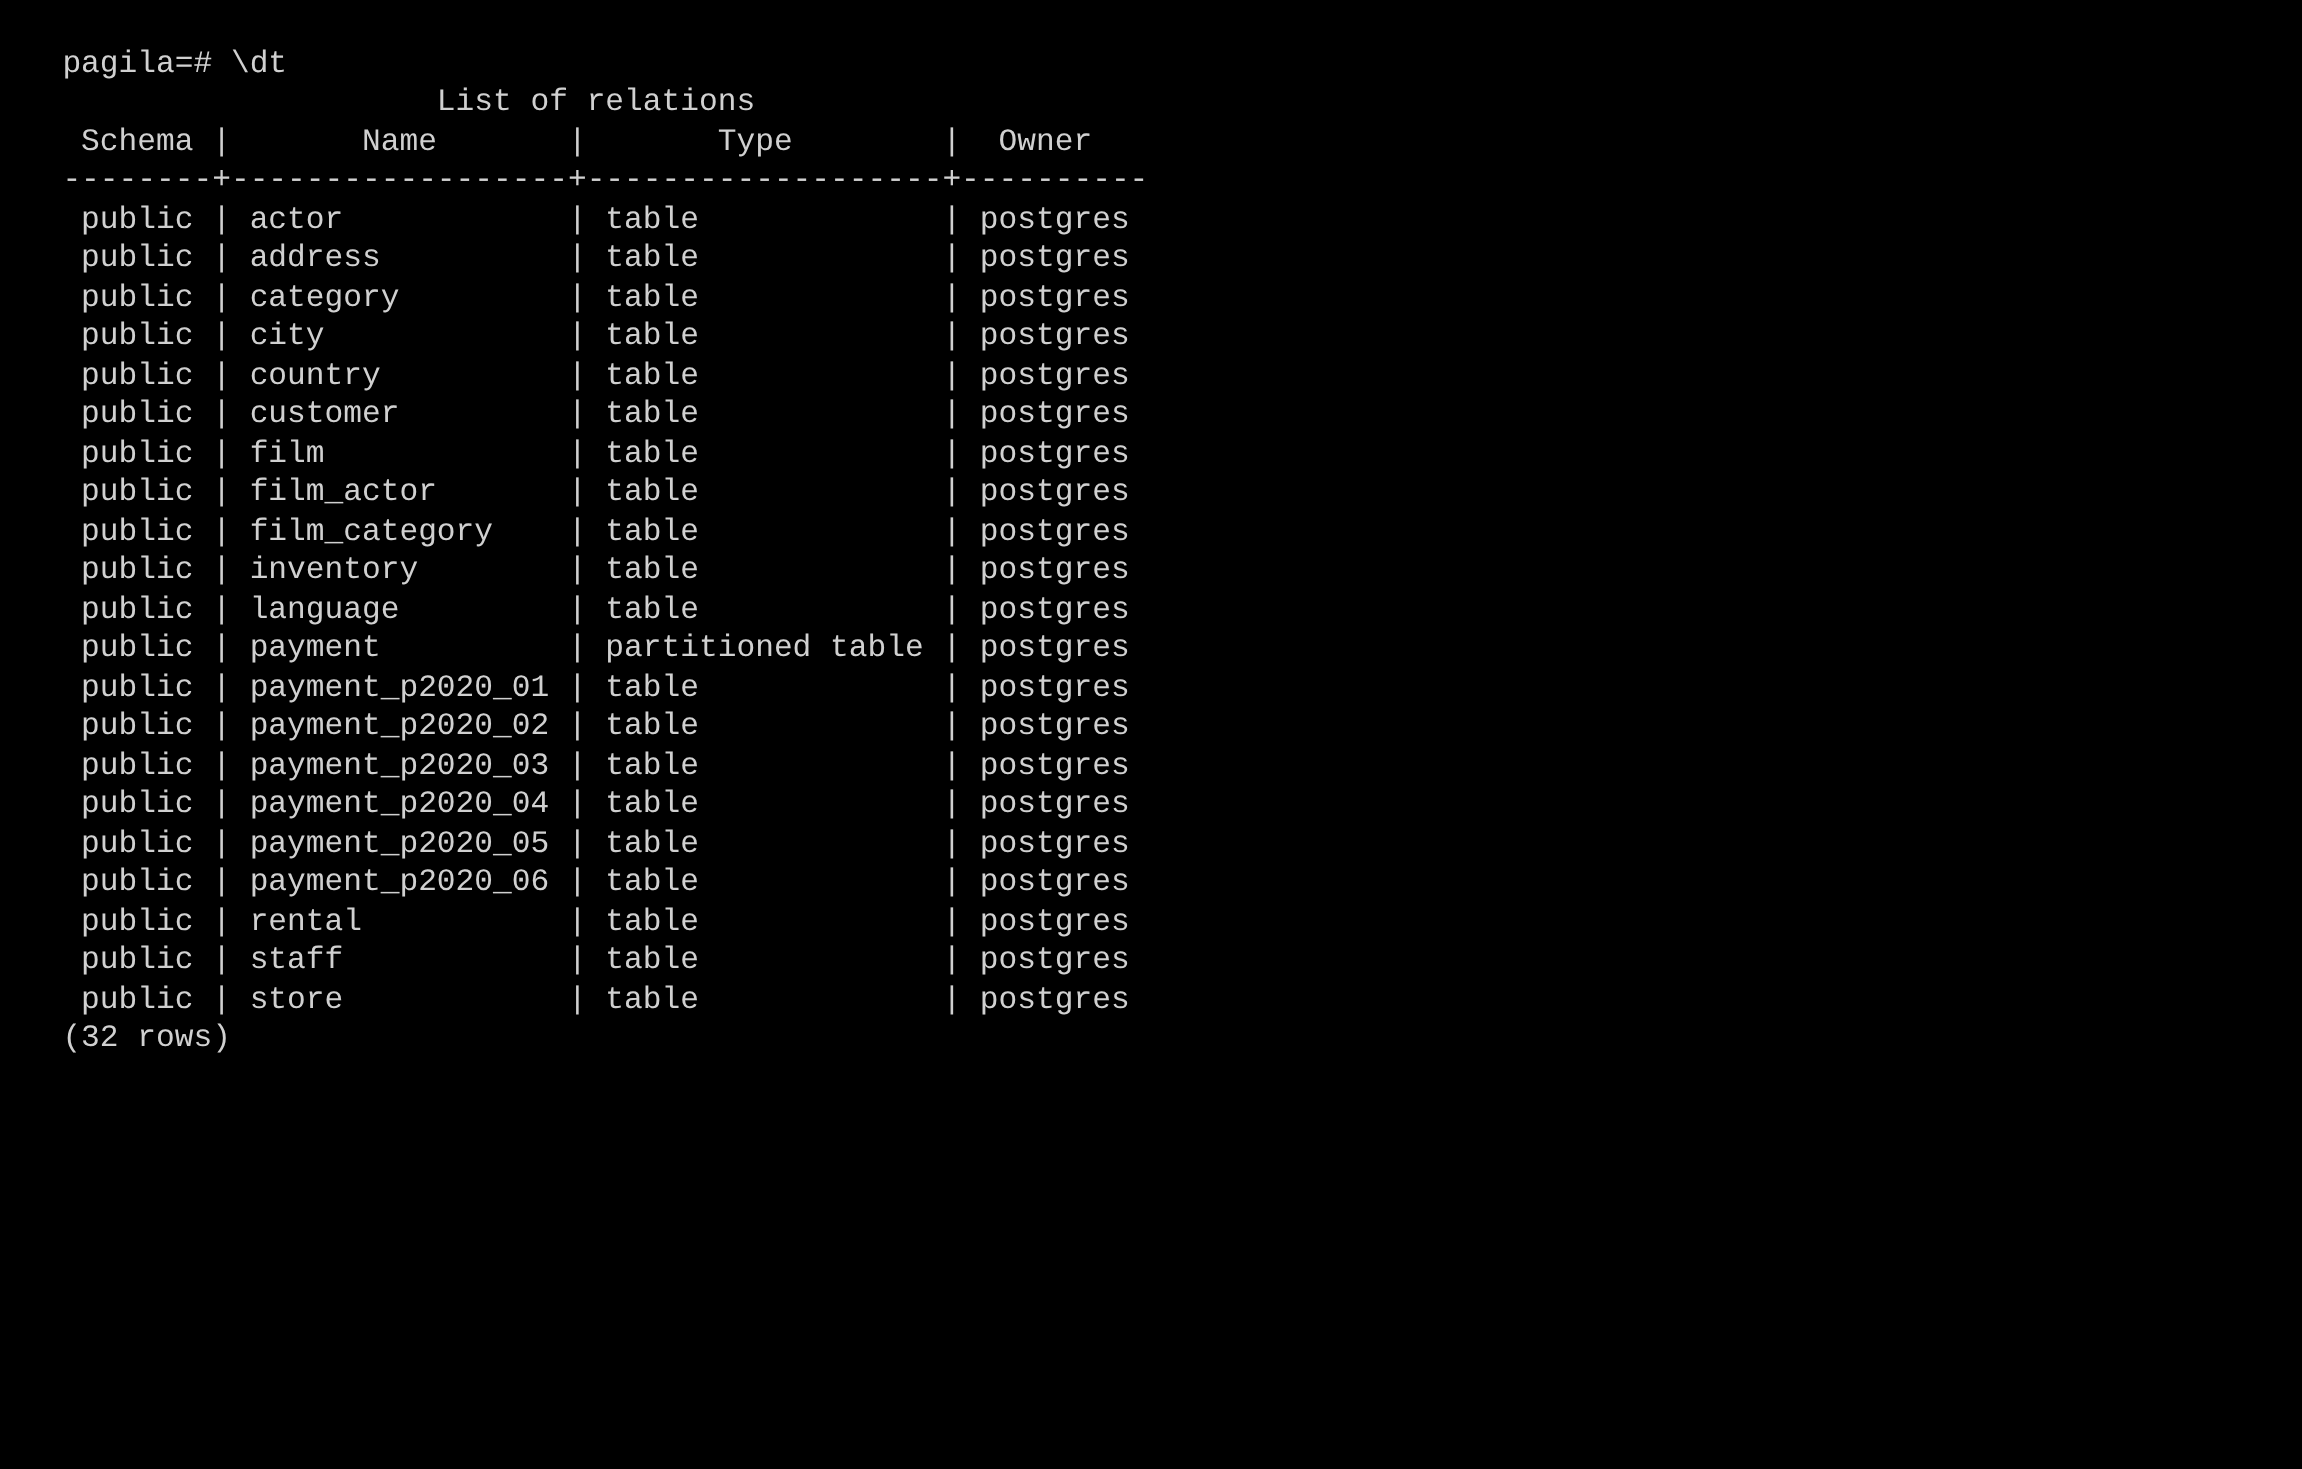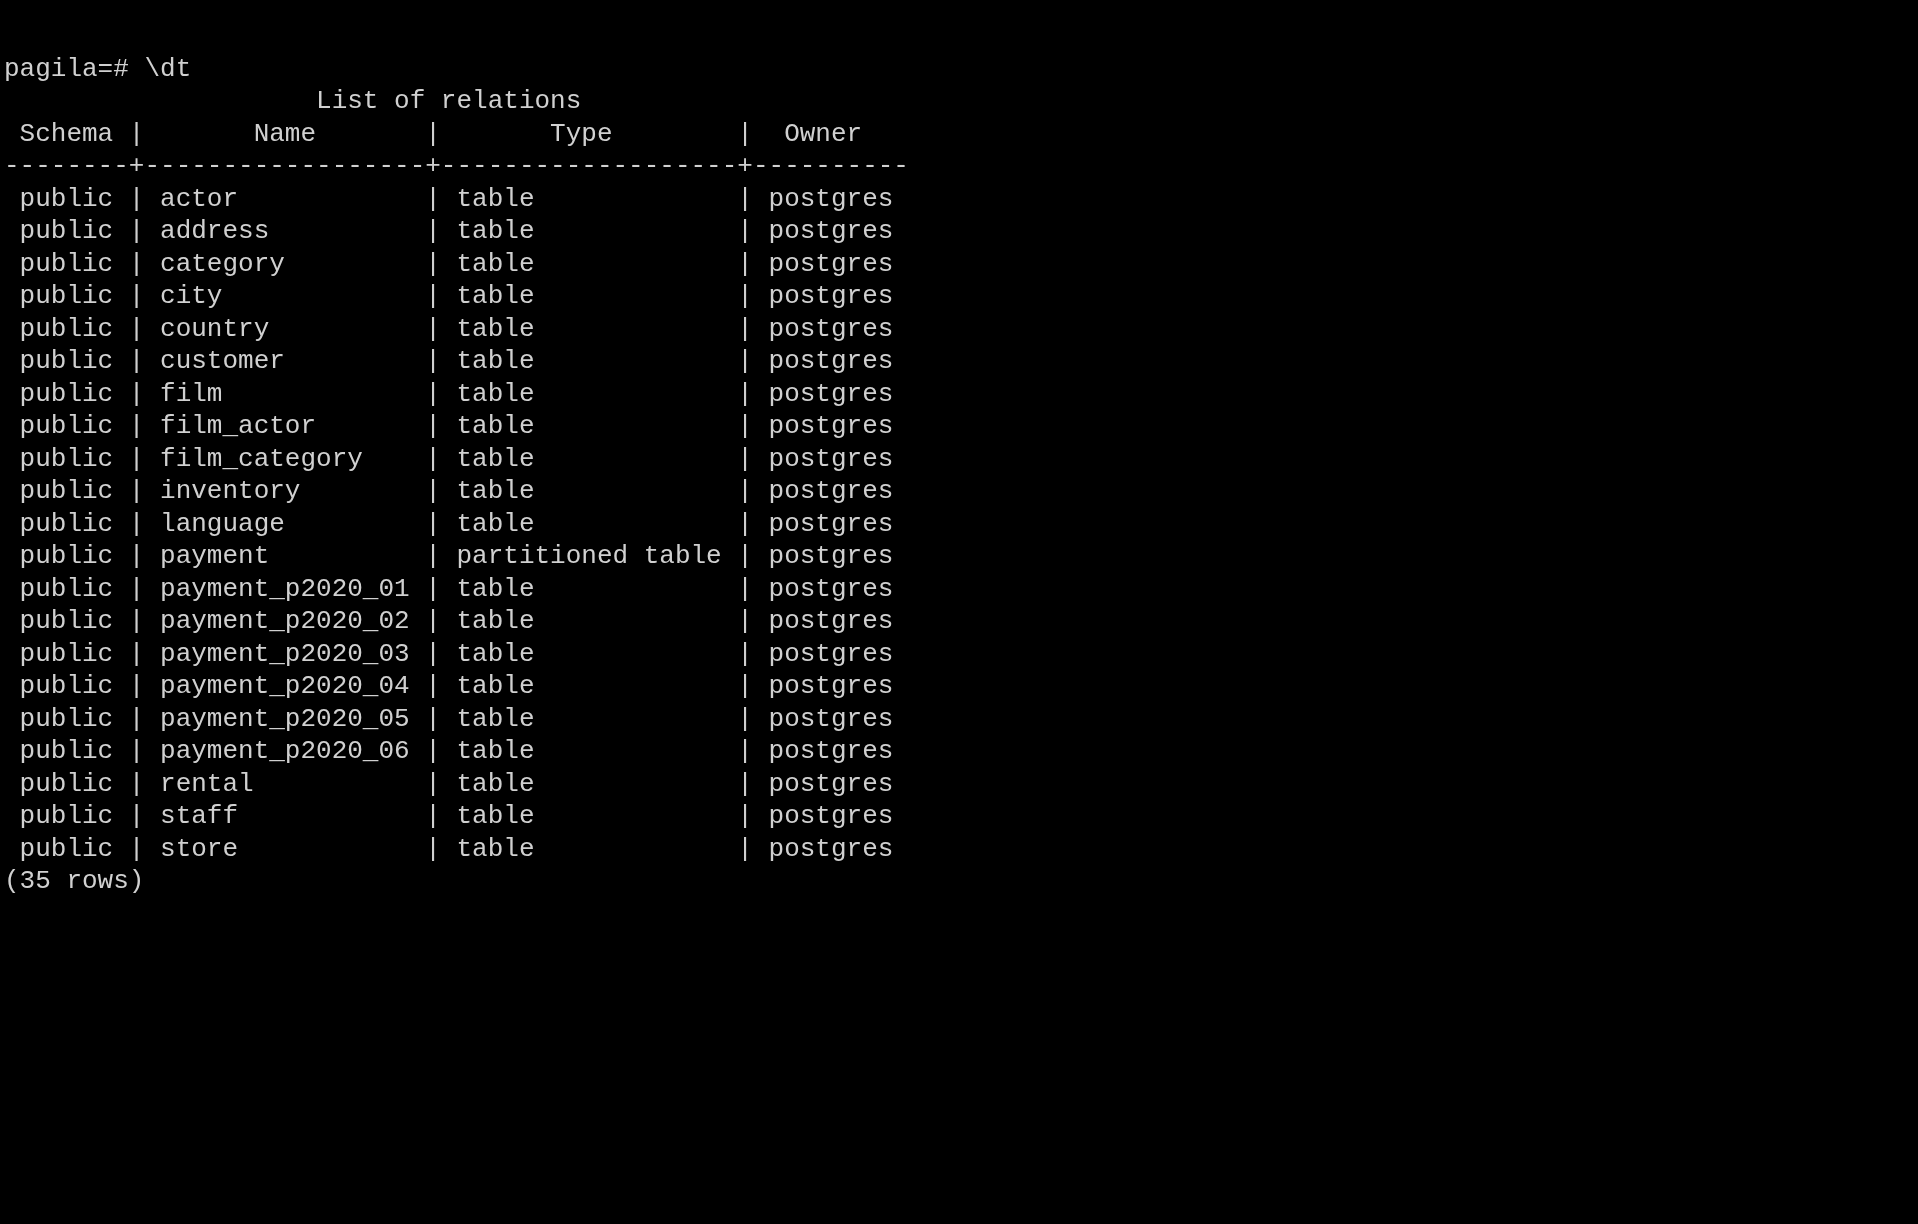--- a/index.html
+++ b/index.html
@@ -9,21 +9,22 @@
       color: #d0d0d0;
       font-family: "Courier New", Courier, monospace;
       font-size: 26px;
       line-height: 1.25;
       width: 1918px;
       height: 1224px;
       overflow: hidden;
     }
     .terminal {
       white-space: pre;
-      padding: 20px 0 0 4px;
+      padding: 4px 0 0 4px;
+      margin-left: 48px;
     }
   </style>
 </head>
 <body>
 
 <div class="terminal">
 <span><span>pagila=# </span><span>\dt</span></span>
 <span>                    List of relations                     </span>
 <span> Schema |       Name       |       Type        |  Owner   </span>
 <span>--------+------------------+-------------------+----------</span>
@@ -41,14 +42,14 @@
  public | payment          | partitioned table | postgres 
  public | payment_p2020_01 | table             | postgres 
  public | payment_p2020_02 | table             | postgres 
  public | payment_p2020_03 | table             | postgres 
  public | payment_p2020_04 | table             | postgres 
  public | payment_p2020_05 | table             | postgres 
  public | payment_p2020_06 | table             | postgres 
  public | rental           | table             | postgres 
  public | staff            | table             | postgres 
  public | store            | table             | postgres </span>
-<span>(35 rows)</span>
+<span>(32 rows)</span>
 </div>
 
 </body></html>

